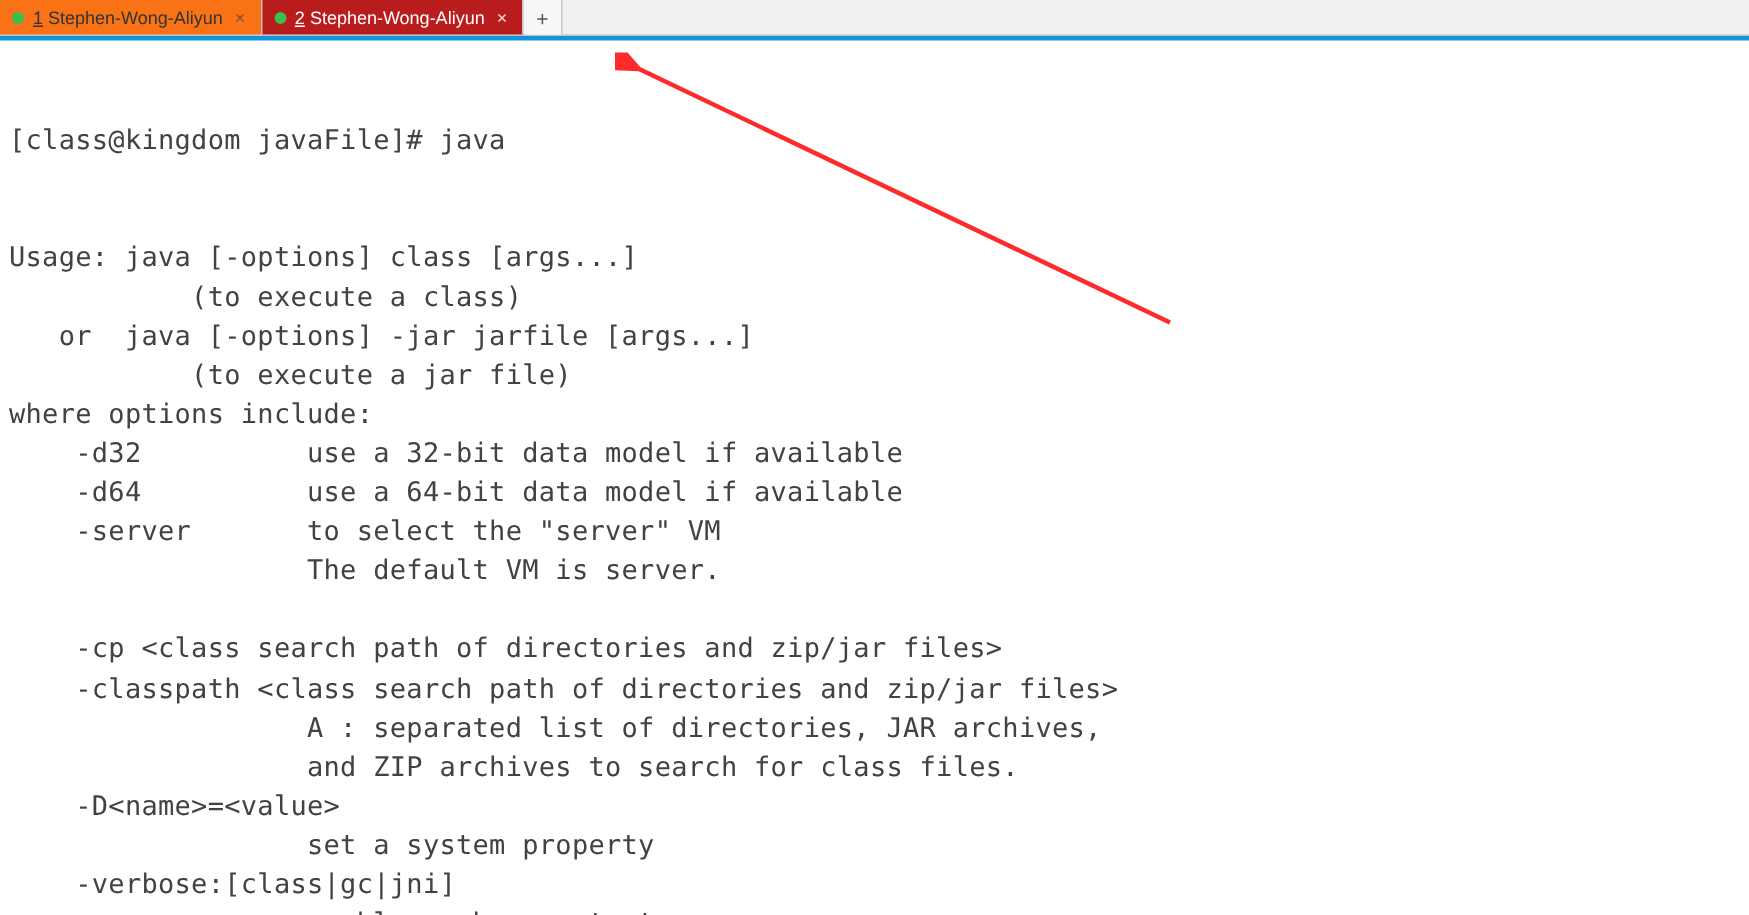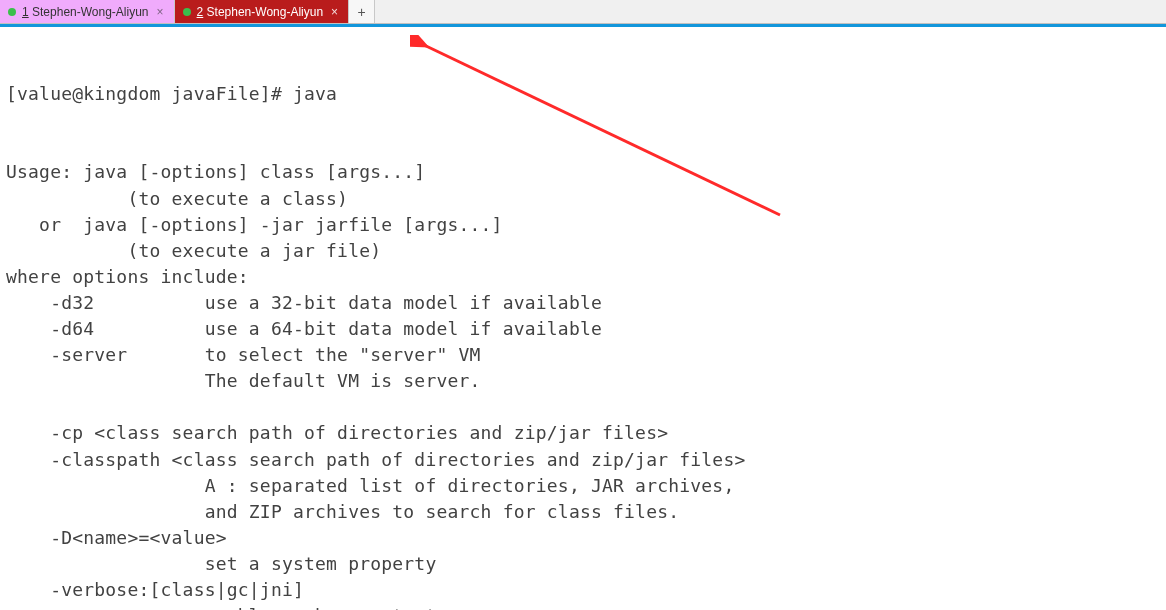--- a/index.html
+++ b/index.html
@@ -23,21 +23,21 @@
     }
     .tab {
       display: flex;
       align-items: center;
       padding: 0 8px;
       gap: 6px;
       border-right: 1px solid #c8c8c8;
       cursor: pointer;
       user-select: none;
       color: #333;
-      background: #f0abfc;
+      background: #f97316;
     }
     .tab.active {
       background: #b91c1c;
       color: #ffffff;
     }
     .tab .dot {
       width: 8px;
       height: 8px;
       border-radius: 50%;
       display: inline-block;
@@ -96,21 +96,21 @@
     <span><u class="accel">2</u><span> Stephen-Wong-Aliyun</span></span>
     <span class="close">×</span>
   </div>
   <div class="tab-new">
     <span>+</span>
   </div>
 </div>
 <div class="active-line"></div>
 
 <div class="terminal">
-  <div>[value@kingdom javaFile]# java</div>
+  <div>[class@kingdom javaFile]# java</div>
   <div id="out">Usage: java [-options] class [args...]
            (to execute a class)
    or  java [-options] -jar jarfile [args...]
            (to execute a jar file)
 where options include:
     -d32          use a 32-bit data model if available
     -d64          use a 64-bit data model if available
     -server       to select the "server" VM
                   The default VM is server.
 

